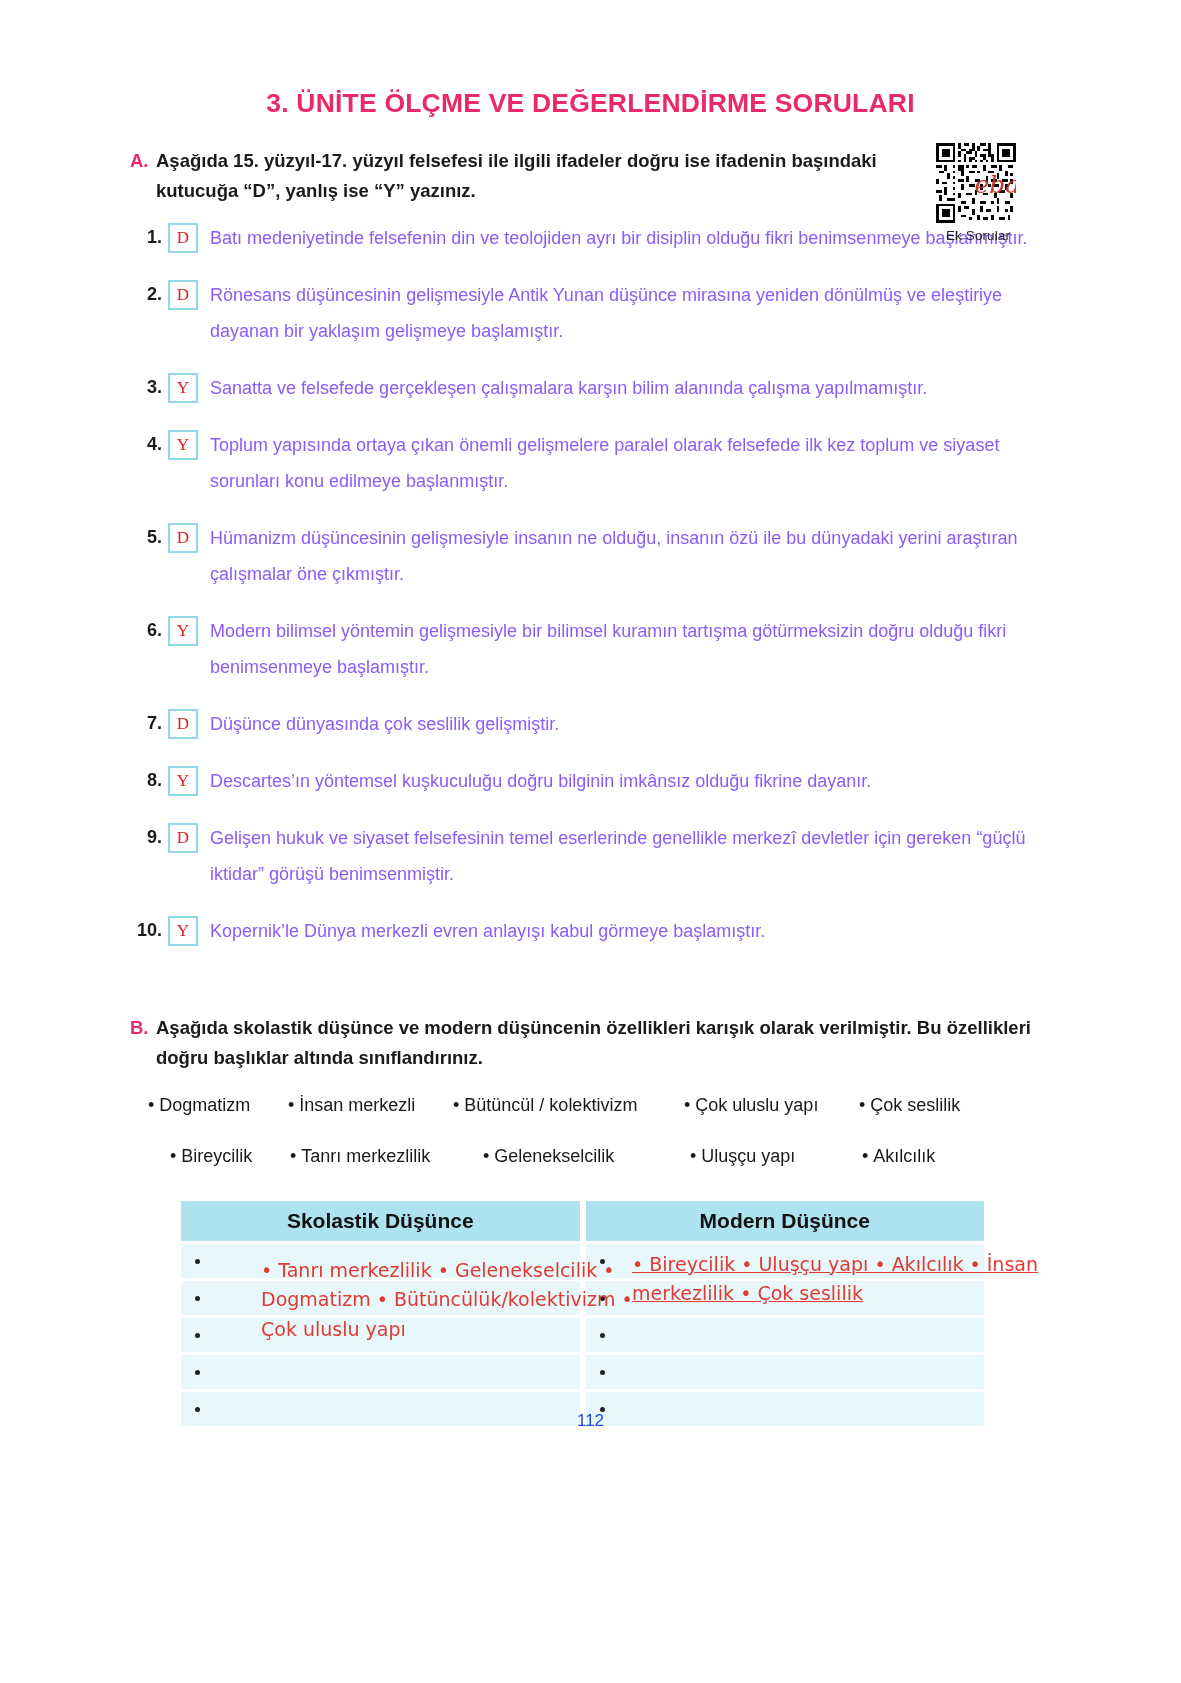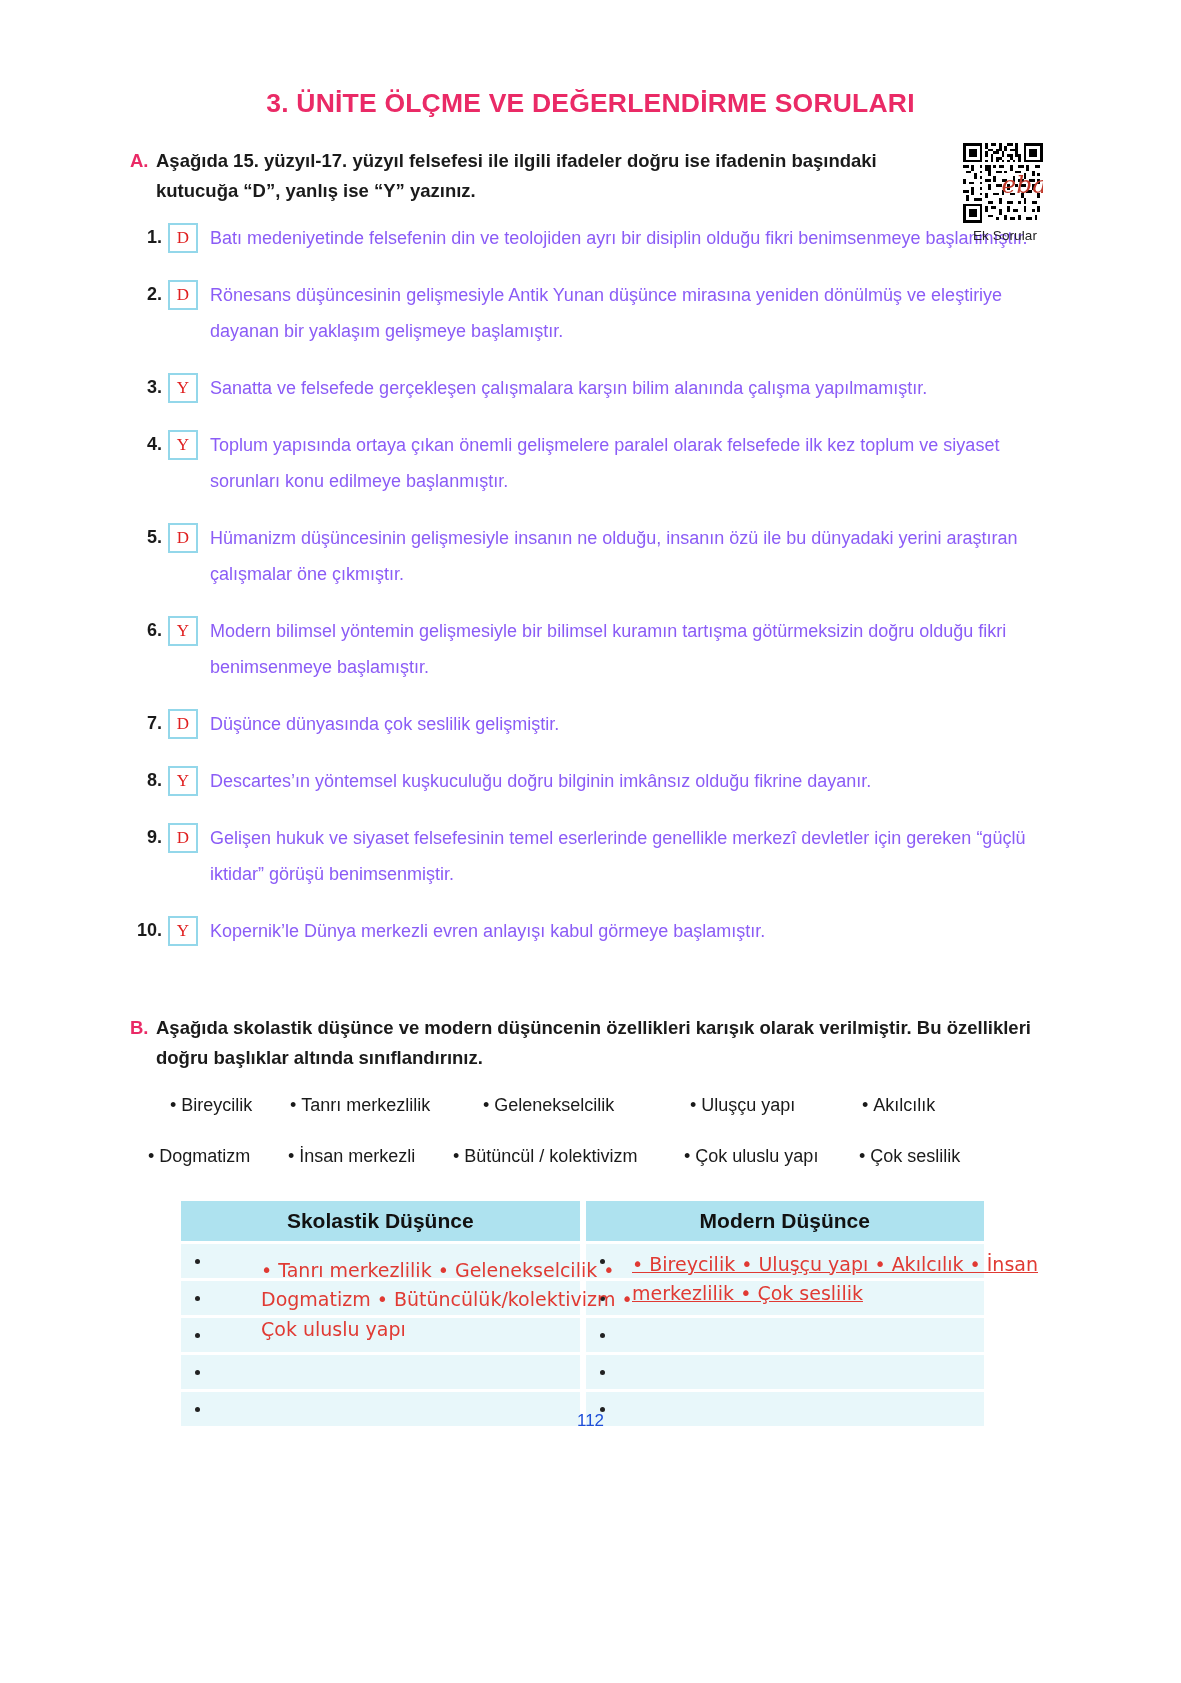--- a/index.html
+++ b/index.html
@@ -47,21 +47,21 @@
     font-weight:bold;
     font-size:18.5px;
     line-height:1.62;
     flex:1;
   }
   .sec-text.narrow{ max-width:735px; }
 
   
   .qr-wrap{
     position:absolute;
-    left:963px;top:143px;
+    left:936px;top:143px;
     width:84px;
     text-align:center;
   }
   .qr-code{
     width:80px;height:80px;
     position:relative;
     background:#ffffff;
   }
   .qr-code svg{display:block;}
   .qr-caption{
@@ -404,34 +404,34 @@
       <span class="qtext">Kopernik’le Dünya merkezli evren anlayışı kabul görmeye başlamıştır.</span>
     </li>
   </ul>
 
   <div class="section" style="margin-top:64px;">
     <div class="sec-letter">B.</div>
     <div class="sec-text">Aşağıda skolastik düşünce ve modern düşüncenin özellikleri karışık olarak verilmiştir. Bu özellikleri doğru başlıklar altında sınıflandırınız.</div>
   </div>
 
   <div class="terms">
+    <div class="term-row row2">
+      <span class="term"><span class="dot">•</span><span>Dogmatizm</span></span>
+      <span class="term"><span class="dot">•</span><span>İnsan merkezli</span></span>
+      <span class="term"><span class="dot">•</span><span>Bütüncül / kolektivizm</span></span>
+      <span class="term"><span class="dot">•</span><span>Çok uluslu yapı</span></span>
+      <span class="term"><span class="dot">•</span><span>Çok seslilik</span></span>
+    </div>
     <div class="term-row row1">
       <span class="term"><span class="dot">•</span><span>Bireycilik</span></span>
       <span class="term"><span class="dot">•</span><span>Tanrı merkezlilik</span></span>
       <span class="term"><span class="dot">•</span><span>Gelenekselcilik</span></span>
       <span class="term"><span class="dot">•</span><span>Uluşçu yapı</span></span>
       <span class="term"><span class="dot">•</span><span>Akılcılık</span></span>
     </div>
-    <div class="term-row row2">
-      <span class="term"><span class="dot">•</span><span>Dogmatizm</span></span>
-      <span class="term"><span class="dot">•</span><span>İnsan merkezli</span></span>
-      <span class="term"><span class="dot">•</span><span>Bütüncül / kolektivizm</span></span>
-      <span class="term"><span class="dot">•</span><span>Çok uluslu yapı</span></span>
-      <span class="term"><span class="dot">•</span><span>Çok seslilik</span></span>
-    </div>
   </div>
 
   <div class="tbl-wrap">
     <table class="sort">
       <thead>
         <tr>
           <th>Skolastik Düşünce</th>
           <th>Modern Düşünce</th>
         </tr>
       </thead>

